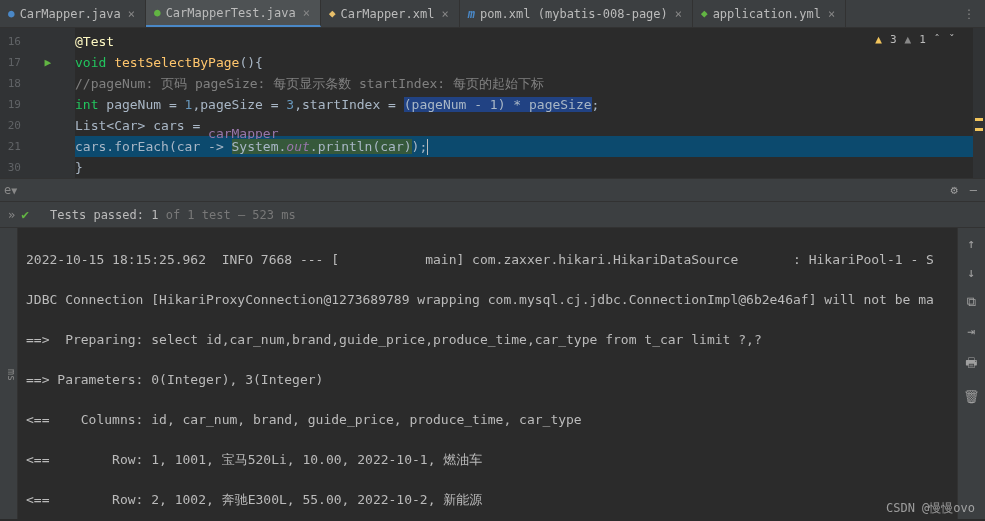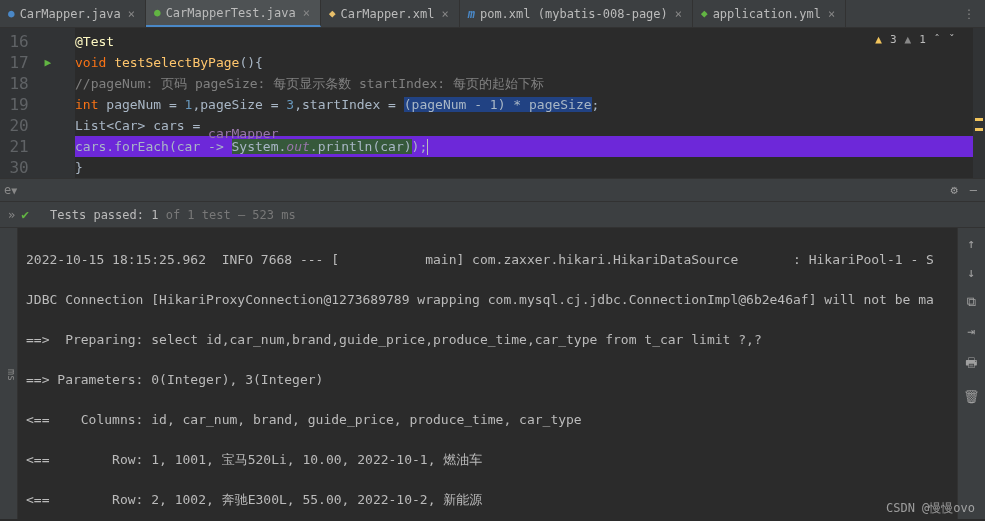--- a/index.html
+++ b/index.html
@@ -60,44 +60,44 @@
     }
     .gutter-row {
       display: flex;
       align-items: center;
       height: 21px;
       padding-right: 8px;
     }
     .line-num {
       color: #606366;
       width: 30px;
-      text-align: right;
-      font-size: 16px;
+      text-align: center;
+      font-size: 11px;
     }
     .gutter-icon {
       width: 40px;
       text-align: center;
       font-size: 11px;
     }
     .run-icon { color: #62b543; }
     .code-area {
       flex: 1;
       padding-top: 3px;
       font-size: 13px;
       position: relative;
     }
     .code-line {
       height: 21px;
       display: flex;
       align-items: center;
       white-space: pre;
     }
-    .code-line.current { background: #6d28d9; }
+    .code-line.current { background: #0c4a6e; }
     .annotation { color: #fef9c3; }
-    .keyword { color: #f97316; }
+    .keyword { color: #22c55e; }
     .method-name { color: #ffc66d; }
     .comment { color: #808080; }
     .number { color: #6897bb; }
     .field { color: #9876aa; margin-top: 16px; }
     .highlight-bg { background: #214283; }
     .static-field { font-style: italic; color: #9876aa; }
     
     .warnings {
       position: absolute;
       right: 30px;

